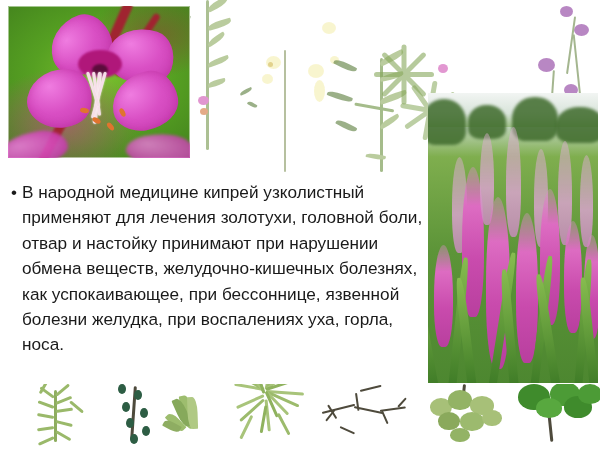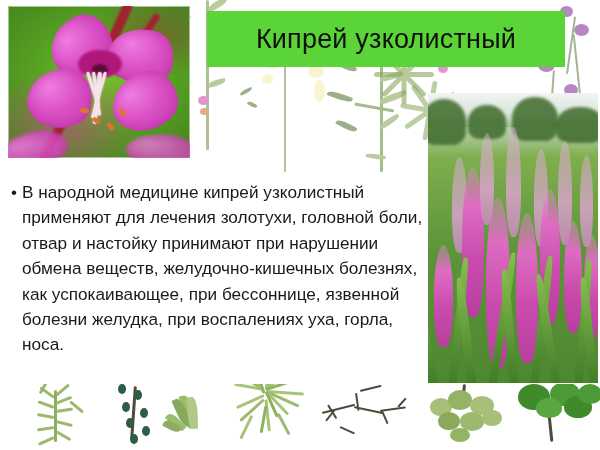--- a/index.html
+++ b/index.html
@@ -334,23 +334,20 @@
     <div class="style-line" style="left:96px;top:66px;width:3px;height:48px;transform:rotate(16deg);"></div>
     <div class="style-line" style="left:78px;top:66px;width:3px;height:36px;transform:rotate(-18deg);"></div>
     <div class="anther" style="left:84px;top:112px;transform:rotate(30deg);"></div>
     <div class="anther" style="left:98px;top:118px;transform:rotate(50deg);"></div>
     <div class="anther" style="left:72px;top:102px;transform:rotate(10deg);"></div>
     <div class="anther" style="left:110px;top:104px;transform:rotate(64deg);"></div>
     <div class="petal" style="left:-10px;top:126px;width:70px;height:34px;transform:rotate(-8deg);opacity:.85;filter:blur(1.5px);"></div>
     <div class="petal" style="left:118px;top:128px;width:70px;height:32px;transform:rotate(6deg);opacity:.8;filter:blur(1.5px);"></div>
   </div>
 
-  <div class="title-banner">
-    <span class="title-text">Кипрей узколистный</span>
-  </div>
 
   <div class="photo-field">
     <div class="fld-sky"></div>
     <div class="fld-tree" style="left:-6px;top:6px;width:44px;height:46px;"></div>
     <div class="fld-tree" style="left:40px;top:12px;width:38px;height:34px;"></div>
     <div class="fld-tree" style="left:84px;top:4px;width:46px;height:44px;"></div>
     <div class="fld-tree" style="left:128px;top:14px;width:48px;height:36px;"></div>
 
     <div class="spike" style="left:6px;top:152px;width:19px;height:102px;"></div>
     <div class="spike pale" style="left:24px;top:64px;width:15px;height:96px;"></div>

